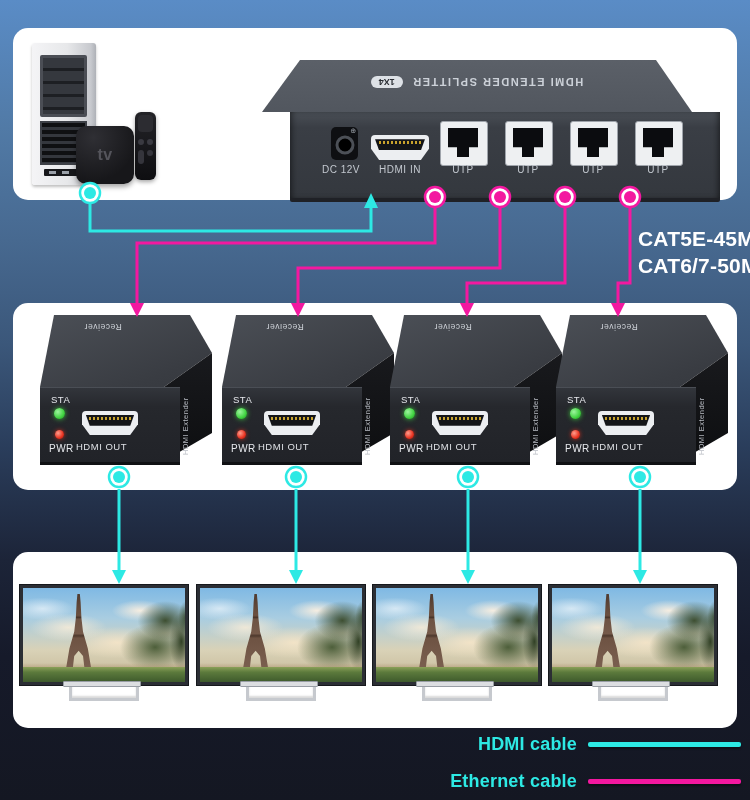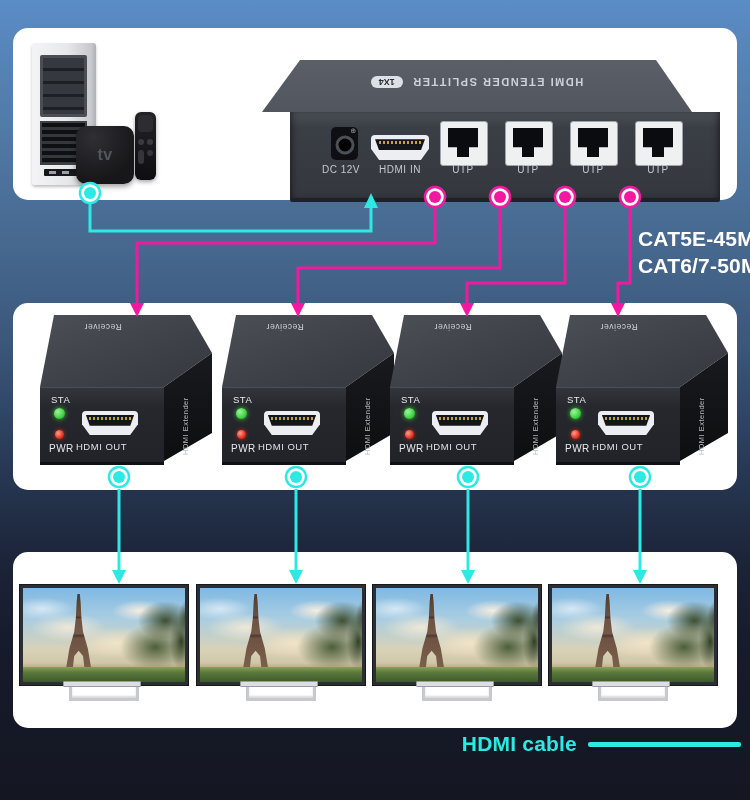--- a/index.html
+++ b/index.html
@@ -80,21 +80,21 @@
   .cat-note{position:absolute;left:638px;top:225px;width:130px;color:#fff;font-size:21px;font-weight:bold;
     line-height:27px;letter-spacing:.2px;white-space:nowrap;z-index:5;}
 
   
   .rx{position:absolute;top:12px;width:172px;height:146px;}
   .rx1{left:27px;} .rx2{left:209px;} .rx3{left:377px;} .rx4{left:543px;}
   .rx-top{position:absolute;inset:0;clip-path:polygon(14px 0,150px 0,172px 38px,124px 72px,0 72px);
     background:linear-gradient(160deg,#4b4f56 0%,#393c42 50%,#2d3036 100%);}
   .rx-side{position:absolute;inset:0;clip-path:polygon(124px 72px,172px 38px,172px 118px,124px 146px);
     background:linear-gradient(180deg,#1d1e22,#0d0e10);}
-  .rx-front{position:absolute;left:0;top:72px;width:124px;height:74px;border-top:1px solid #4a4e55;
+  .rx-front{position:absolute;left:0;top:72px;width:140px;height:74px;border-top:1px solid #4a4e55;
     border-bottom:3px solid #101114;background:linear-gradient(180deg,#32353b 0%,#26282d 25%,#212328 100%);}
   .rx-toplabel{position:absolute;left:20px;top:7px;width:86px;text-align:center;transform:rotate(180deg);
     color:#cfd3d9;font-size:8.5px;letter-spacing:.5px;}
   .rx-sidelabel{position:absolute;left:141px;top:58px;height:82px;writing-mode:vertical-rl;transform:rotate(180deg);
     color:#b9bdc4;font-size:7.5px;letter-spacing:.5px;}
   .rx-sta{position:absolute;left:11px;top:6px;color:#e6e8ec;font-size:9.5px;letter-spacing:.5px;}
   .rx-pwr{position:absolute;left:9px;top:55px;color:#e6e8ec;font-size:10px;letter-spacing:.5px;}
   .led{position:absolute;border-radius:50%;}
   .led-g{left:14px;top:20px;width:11px;height:11px;
     background:radial-gradient(circle at 35% 35%,#9cf59e,var(--led-status,#3fd23f) 60%,#1e7a23);
@@ -132,21 +132,21 @@
     background:linear-gradient(180deg,#4f3b30 0%,#6b5040 28%,#4a3529 31%,#6e5343 33%,#755a4a 52%,#4e392d 55%,#6e5343 58%,#7b6050 100%);}
   .stand{position:relative;width:64px;height:13px;margin:0 auto;border:3px solid #c6c9ce;border-top:none;
     box-shadow:inset 0 -2px 2px rgba(0,0,0,.15);}
   .stand::before{content:'';position:absolute;left:-9px;top:-4px;width:76px;height:4px;background:#dcdee1;
     border:1px solid #989da4;border-radius:1px;}
 
   
   .legend-row{position:absolute;left:0;right:9px;display:flex;align-items:center;justify-content:flex-end;z-index:5;}
   .legend-hdmi{top:731px;height:26px;}
   .legend-eth{top:768px;height:26px;}
-  .legend-row .lt{color:var(--hdmi-cable,#2de9e4);font-size:21px;font-weight:bold;letter-spacing:.2px;}
+  .legend-row .lt{color:var(--hdmi-cable,#2de9e4);font-size:18px;font-weight:bold;letter-spacing:.2px;}
   .legend-row .line{width:153px;height:5px;margin-left:11px;border-radius:2px;box-shadow:0 2px 2px rgba(0,0,0,.4);}
   .line-cyan{background:var(--hdmi-cable,#2de9e4);}
   .line-magenta{background:var(--ethernet-cable,#f318a0);}
 </style>
 </head>
 <body>
 
 <div class="stage">
 
   <section class="panel panel-source">
@@ -303,20 +303,24 @@
         <div class="ground"></div>
       </div>
       <div class="stand"></div>
     </div>
   </section>
 
   <div class="legend-row legend-hdmi">
     <span class="lt">HDMI cable</span>
     <span class="line line-cyan"></span>
   </div>
+  <div class="legend-row legend-eth">
+    <span class="lt">Ethernet cable</span>
+    <span class="line line-magenta"></span>
+  </div>
 
   <svg class="connectors" width="750" height="800" viewBox="0 0 750 800">
 
     <g>
       <polyline class="c-line" points="90,203 90,231 371,231 371,207"></polyline>
       <polygon class="c-fill" points="371,193 364,208 378,208"></polygon>
       <circle class="c-ring" cx="90" cy="193" r="10"></circle>
         <circle class="c-fill" cx="90" cy="193" r="6"></circle>
     </g>
 

